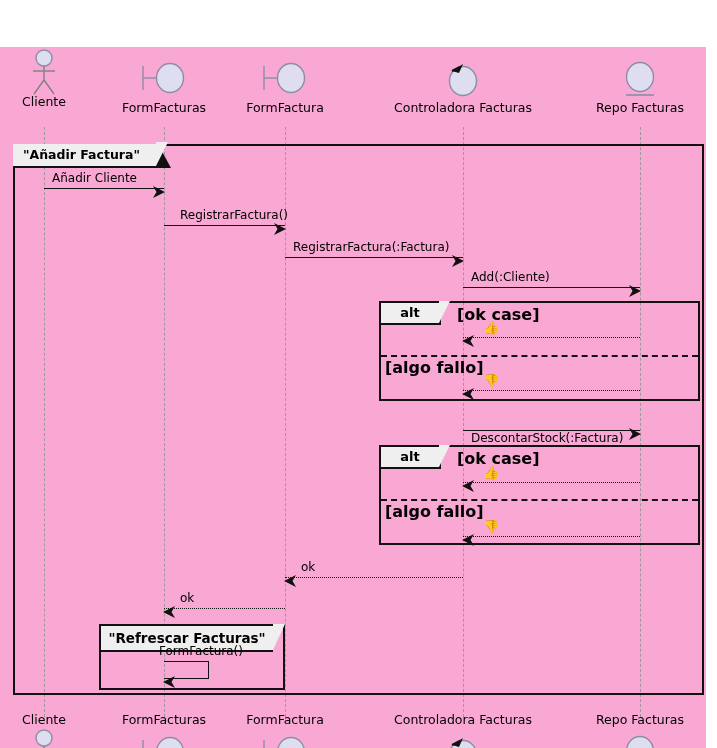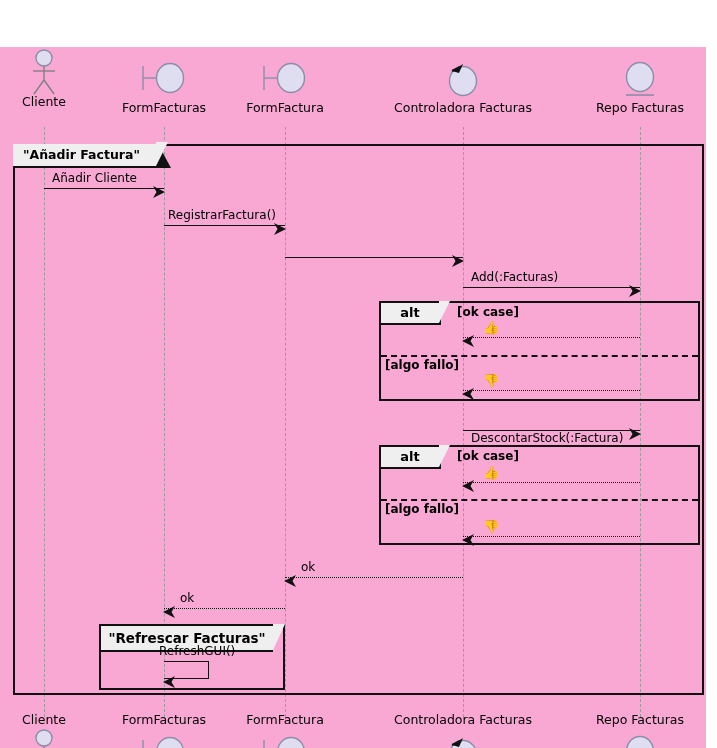--- a/index.html
+++ b/index.html
@@ -132,21 +132,21 @@
     content: "";
     position: absolute;
     right: -11px;
     top: -2px;
     width: 0; height: 0;
     border-top: 22px solid #efefef;
     border-right: 11px solid transparent;
   }
   .cf-guard {
     position: absolute;
-    font-size: 12px;
+    font-size: 16px;
     font-weight: bold;
     color: #000;
     white-space: nowrap;
   }
   .cf-divider {
     position: absolute;
     border-top: 2px dashed #111111;
     height: 0;
   }
 
@@ -334,30 +334,31 @@
     <div class="cf-guard" style="left: 385px; top: 455px;">[algo fallo]</div>
     <div class="msg-line" style="left: 44px; top: 141px; width: 120px;"></div>
     <div class="arrowhead" style="left: 153px; top: 135.5px;"><svg width="12" height="12" viewBox="0 0 12 12">
         <path d="M0 0 L12 6 L0 12 L3.5 6 Z" fill="#111111"></path>
       </svg></div>
     <div class="msg-label" style="left: 52px; top: 124px;">Añadir Cliente</div>
     <div class="msg-line" style="left: 164px; top: 178px; width: 121px;"></div>
     <div class="arrowhead" style="left: 274px; top: 172.5px;"><svg width="12" height="12" viewBox="0 0 12 12">
         <path d="M0 0 L12 6 L0 12 L3.5 6 Z" fill="#111111"></path>
       </svg></div>
-    <div class="msg-label" style="left: 168px; top: 161px;">RegistrarFactura()</div>
+    <div class="msg-label" style="left: 180px; top: 161px;">RegistrarFactura()</div>
     <div class="msg-line" style="left: 285px; top: 210px; width: 178px;"></div>
     <div class="arrowhead" style="left: 452px; top: 204.5px;"><svg width="12" height="12" viewBox="0 0 12 12">
         <path d="M0 0 L12 6 L0 12 L3.5 6 Z" fill="#111111"></path>
       </svg></div>
+    <div class="msg-label" style="left: 293px; top: 193px;">RegistrarFactura(:Factura)</div>
     <div class="msg-line" style="left: 463px; top: 240px; width: 177px;"></div>
     <div class="arrowhead" style="left: 629px; top: 234.5px;"><svg width="12" height="12" viewBox="0 0 12 12">
         <path d="M0 0 L12 6 L0 12 L3.5 6 Z" fill="#111111"></path>
       </svg></div>
-    <div class="msg-label" style="left: 471px; top: 223px;">Add(:Facturas)</div>
+    <div class="msg-label" style="left: 471px; top: 223px;">Add(:Cliente)</div>
     <div class="msg-line dashed" style="left: 463px; top: 290px; width: 177px;"></div>
     <div class="arrowhead" style="left: 462px; top: 284.5px;"><svg width="12" height="12" viewBox="0 0 12 12">
         <path d="M12 0 L0 6 L12 12 L8.5 6 Z" fill="#111111"></path>
       </svg></div>
     <div class="emoji-glyph" style="left: 483px; top: 274px;">👍</div>
     <div class="msg-line dashed" style="left: 463px; top: 343px; width: 177px;"></div>
     <div class="arrowhead" style="left: 462px; top: 337.5px;"><svg width="12" height="12" viewBox="0 0 12 12">
         <path d="M12 0 L0 6 L12 12 L8.5 6 Z" fill="#111111"></path>
       </svg></div>
     <div class="emoji-glyph" style="left: 483px; top: 327px;">👎</div>
@@ -382,17 +383,17 @@
       </svg></div>
     <div class="msg-label" style="left: 301px; top: 513px;">ok</div>
     <div class="msg-line dashed" style="left: 164px; top: 561px; width: 121px;"></div>
     <div class="arrowhead" style="left: 163px; top: 555.5px;"><svg width="12" height="12" viewBox="0 0 12 12">
         <path d="M12 0 L0 6 L12 12 L8.5 6 Z" fill="#111111"></path>
       </svg></div>
     <div class="msg-label" style="left: 180px; top: 544px;">ok</div>
     <div class="cfragment" style="left: 99px; top: 577px; width: 186px; height: 66px;"></div>
     <div class="hdrfrag-bar" style="left: 101px; top: 579px; width: 172px; height: 26px;">"Refrescar Facturas"</div>
     <div class="selfmsg-box" style="left: 164px; top: 614px; width: 45px; height: 18px;"></div>
-    <div class="msg-label" style="left: 159px; top: 597px;">RefreshGUI()</div>
+    <div class="msg-label" style="left: 159px; top: 597px;">FormFactura()</div>
     <div class="arrowhead" style="left: 163px; top: 626px;"><svg width="12" height="12" viewBox="0 0 12 12">
         <path d="M12 0 L0 6 L12 12 L8.5 6 Z" fill="#111111"></path>
       </svg></div>
   </div>
 
 </body></html>

